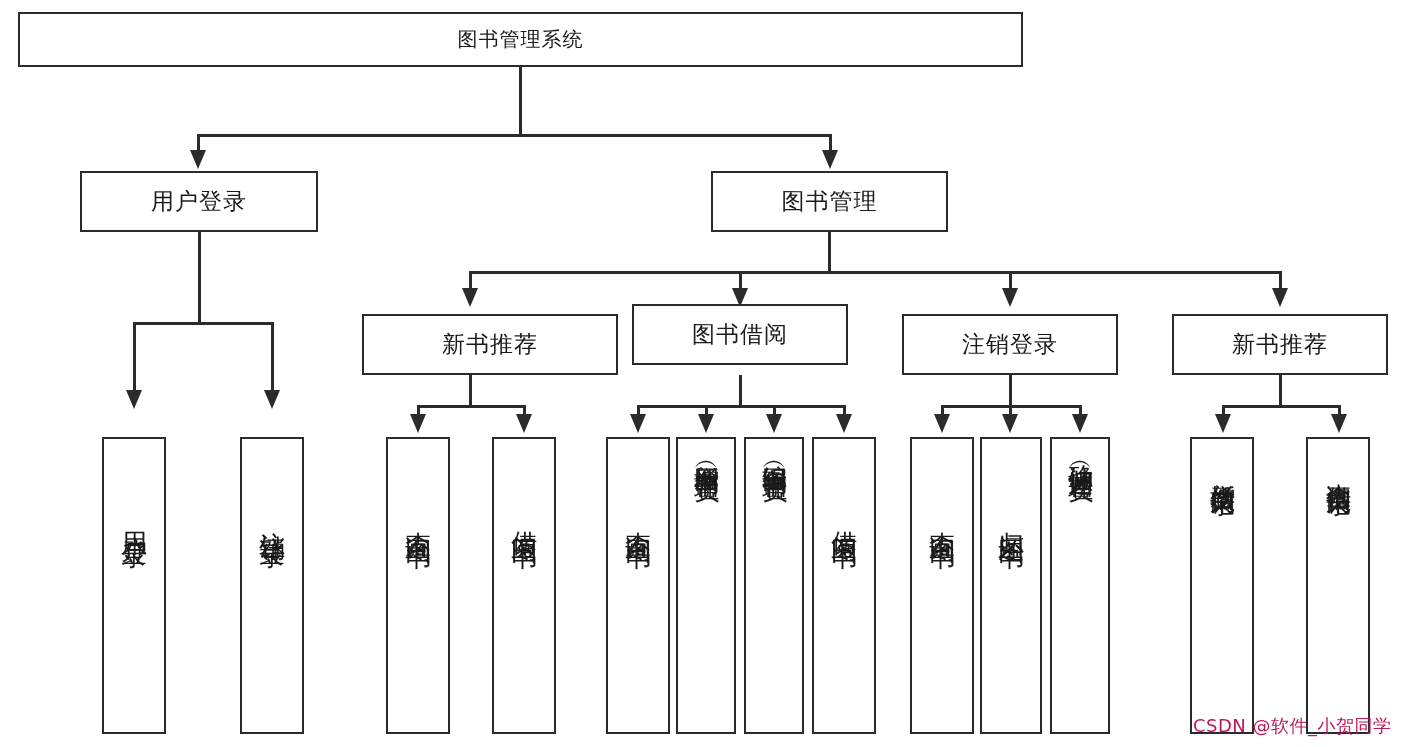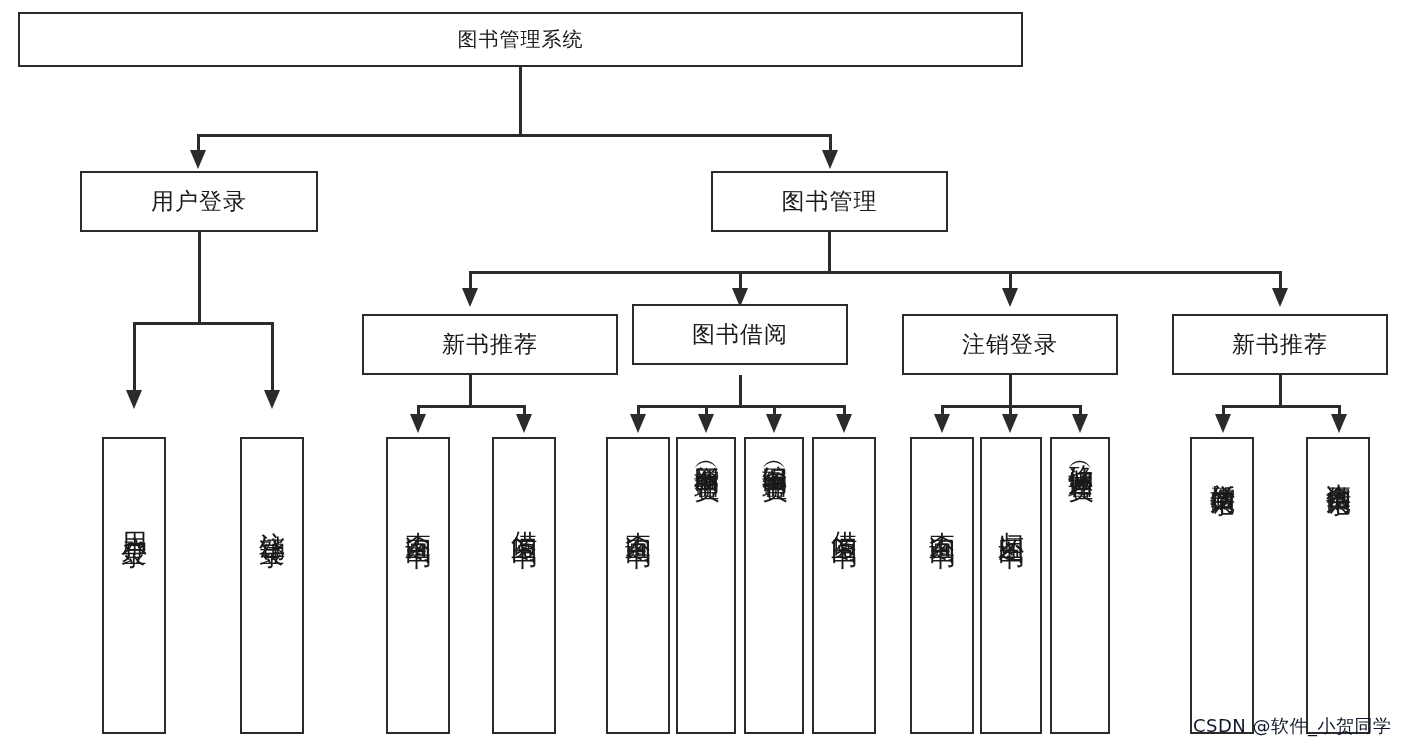--- a/index.html
+++ b/index.html
@@ -76,21 +76,21 @@
     width: 0;
     height: 0;
     border-left: 8px solid transparent;
     border-right: 8px solid transparent;
     border-top: 19px solid #2b2b2b;
   }
 
   
   #watermark {
     position: absolute;
-    color: #0f172a;
+    color: #be185d;
     font-size: 18px;
     letter-spacing: 0.5px;
     white-space: nowrap;
     pointer-events: none;
     user-select: none;
   }
 </style>
 </head>
 <body>
 

